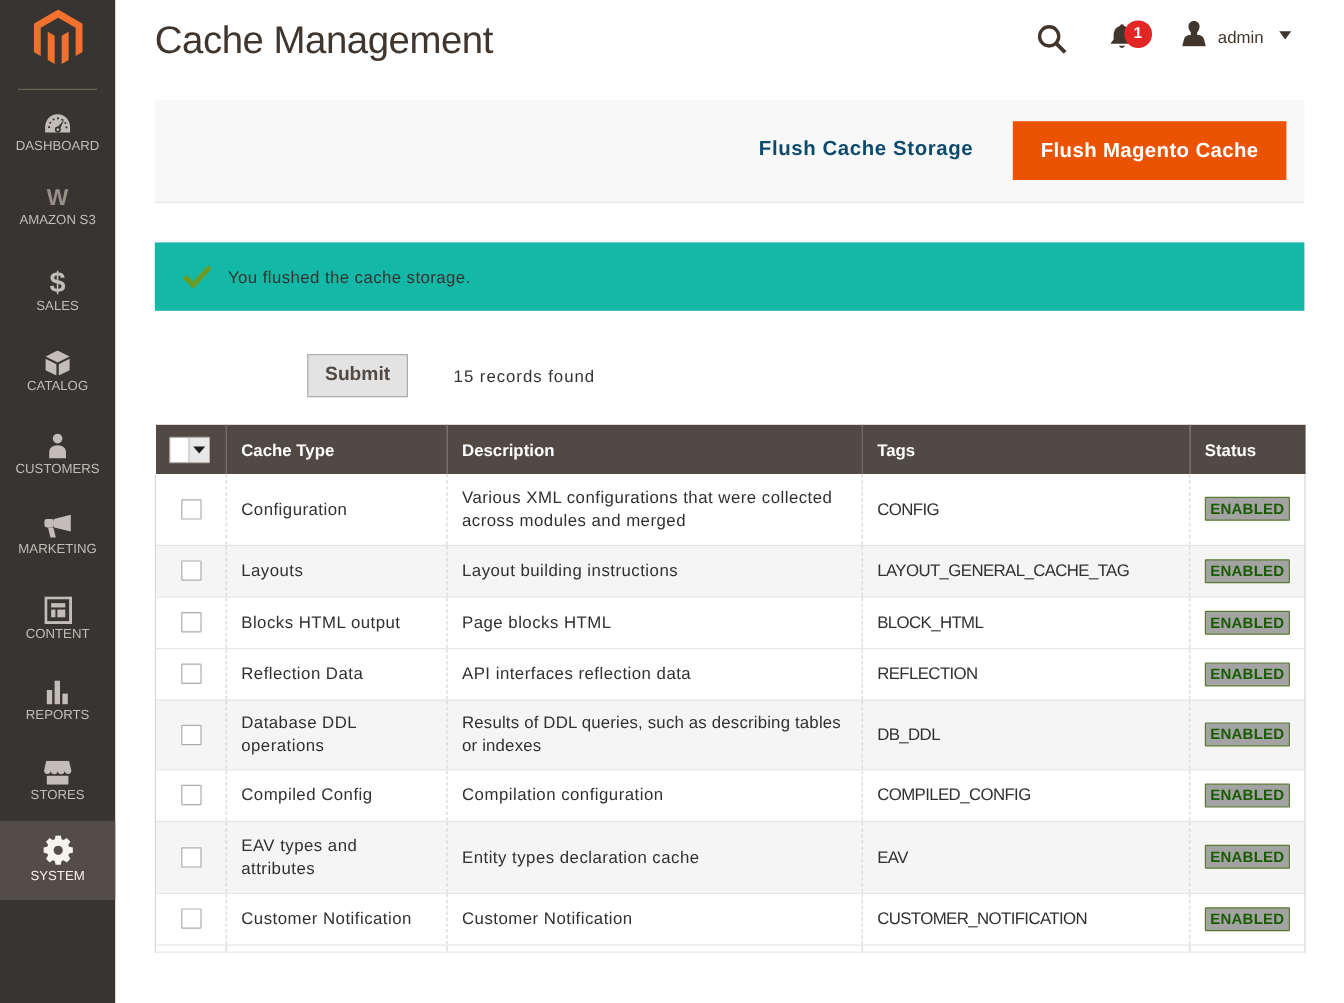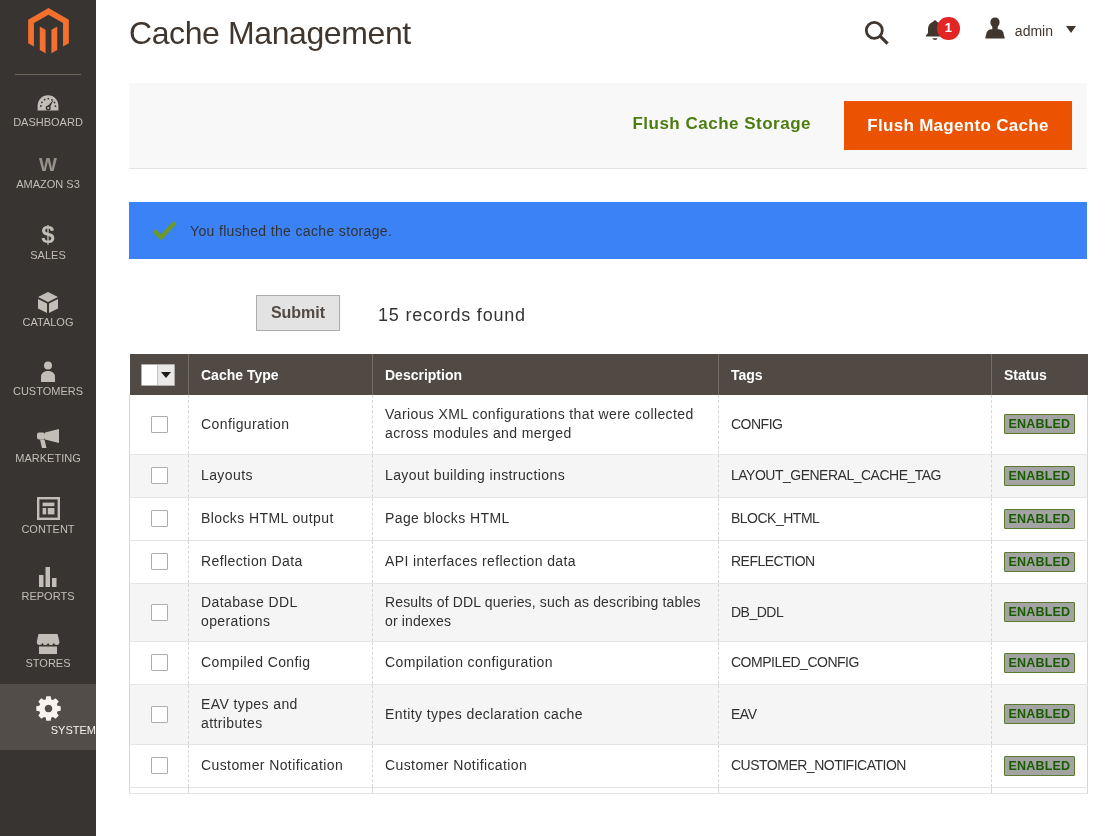--- a/index.html
+++ b/index.html
@@ -13,32 +13,32 @@
 .nav-item.active { background:#524d48; color:#f7f3ef; }
 #main { position:absolute; left:96px; top:0; width:1024px; height:836px; }
 .pagetitle { position:absolute; left:33px; top:15px; font-size:32px; color:#41362e; letter-spacing:-0.4px; }
 .search-ico { position:absolute; right:230px; top:20px; }
 .bell-wrap { position:absolute; right:175px; top:20px; }
 .badge { position:absolute; left:12px; top:-3px; width:22.5px; height:22.5px; border-radius:50%; background:#e22626; color:#fff; font-size:13px; font-weight:bold; text-align:center; line-height:22.5px; }
 .user-wrap { position:absolute; right:114px; top:17px; }
 .admin-txt { position:absolute; right:67px; top:23px; font-size:14px; color:#41362e; }
 .caret { position:absolute; right:44px; top:26px; width:0; height:0; border-left:5.5px solid transparent; border-right:5.5px solid transparent; border-top:7px solid #41362e; }
 .actionbar { position:absolute; left:33px; top:83px; width:958px; height:86px; background:#f8f8f8; border-bottom:1px solid #e3e3e3; }
-.flush-storage { position:absolute; right:276px; top:31px; font-size:17px; font-weight:bold; color:#4d7c0f; letter-spacing:0.5px; }
+.flush-storage { position:absolute; right:276px; top:31px; font-size:17px; font-weight:bold; color:#0c4a6e; letter-spacing:0.5px; }
 .flush-magento { position:absolute; right:15px; top:18px; width:228px; height:49px; background:#eb5202; color:#fff; font-size:17px; font-weight:bold; text-align:center; line-height:49px; letter-spacing:0.3px; }
-.message { position:absolute; left:33px; top:202px; width:958px; height:57px; background:#3b82f6; }
+.message { position:absolute; left:33px; top:202px; width:958px; height:57px; background:#14b8a6; }
 .message svg { position:absolute; left:23px; top:17px; }
 .message .mtext { position:absolute; left:61px; top:21px; font-size:14px; color:#333; letter-spacing:0.35px; }
 .toolbar { position:absolute; left:33px; top:295px; width:958px; height:36px; }
 .btn-refresh { position:absolute; left:0; top:0; width:112px; height:36px; background:#fff; border:1px solid #adadad; }
 .btn-refresh .lbl { position:absolute; left:11px; top:8px; font-size:15px; color:#514943; letter-spacing:0.3px; }
 .btn-refresh .arr { position:absolute; right:0; top:0; width:33px; height:34px; border-left:1px solid #adadad; background:#e3e3e3; }
 .btn-refresh .arr:after { content:""; position:absolute; left:10px; top:14px; width:0; height:0; border-left:6px solid transparent; border-right:6px solid transparent; border-top:7px solid #514943; }
 .btn-submit { position:absolute; left:127px; top:0; width:84px; height:36px; background:#e3e3e3; border:1px solid #adadad; color:#514943; font-size:16px; font-weight:bold; text-align:center; line-height:33px; }
-.records { position:absolute; left:249px; top:10px; font-size:18px; color:#333; letter-spacing:0.8px; }
+.records { position:absolute; left:249px; top:10px; font-size:14px; color:#333; letter-spacing:0.8px; }
 table.grid { position:absolute; left:33px; top:354px; width:958px; border-collapse:collapse; table-layout:fixed;border-radius:32px; }
 table.grid th { background:#514943; color:#fff; font-size:14px; font-weight:bold; text-align:left; padding:0 12px; height:41px; border-left:1px solid #746c65; }
 table.grid th:first-child { border-left:none; }
 table.grid td { font-size:14px; color:#303030; padding:0 12px; line-height:19px; letter-spacing:0.4px; border-bottom:1px solid #e5e5e5; border-left:1px dashed #d6d6d6; vertical-align:middle; }
 table.grid td:first-child { border-left:1px solid #d6d6d6; }
 table.grid td:last-child { border-right:1px solid #d6d6d6; }
 table.grid tr.alt td { background:#f5f5f5; }
 .cb { display:block; margin:0 auto; width:17px; height:17px; background:#fff; border:1px solid #adadad; border-radius:1px; vertical-align:middle; }
 .hcb { position:relative; width:34px; height:22px; background:#fff; border:1px solid #b3ada7; border-radius:1px; }
 .hcb .a { position:absolute; right:0; top:0; width:17px; height:20px; background:#e8e8e8; border-left:1px solid #c9c4bf; }
@@ -138,21 +138,21 @@
   </div>
   <div class="nav-item" style="top:634px">
     <svg width="24" height="20" viewBox="0 0 24 20">
         <g fill="#c2bdb6">
           <path d="M2.5 0h19l2 8.2a2.9 2.9 0 0 1-5.7.6 2.9 2.9 0 0 1-5.7 0 2.9 2.9 0 0 1-5.7 0 2.9 2.9 0 0 1-5.7-.6z"></path>
           <path d="M3 12.5h18V20H3z"></path>
         </g>
       </svg>
     STORES
   </div>
-  <div class="nav-item active" style="top:684px; height:66px; padding-top:12px;text-align:right;">
+  <div class="nav-item active" style="top:684px; height:66px; padding-top:12px;">
     <svg width="25" height="25" viewBox="0 0 25 25">
         <path fill="#f7f3ef" fill-rule="evenodd" d="M9.7,3.4 L10.3,0.3 L14.7,0.3 L15.3,3.4 L17.0,4.1 L19.6,2.3 L22.7,5.4 L20.9,8.0 L21.6,9.7 L24.7,10.3 L24.7,14.7 L21.6,15.3 L20.9,17.0 L22.7,19.6 L19.6,22.7 L17.0,20.9 L15.3,21.6 L14.7,24.7 L10.3,24.7 L9.7,21.6 L8.0,20.9 L5.4,22.7 L2.3,19.6 L4.1,17.0 L3.4,15.3 L0.3,14.7 L0.3,10.3 L3.4,9.7 L4.1,8.0 L2.3,5.4 L5.4,2.3 L8.0,4.1 Z M12.5,8.7 a3.8,3.8 0 1,0 0.001,0 Z"></path>
       </svg>
     SYSTEM
   </div>
 </div>
 
 <div id="main">
   <div class="pagetitle">Cache Management</div>
   <svg class="search-ico" width="26" height="26" viewBox="0 0 26 26">

